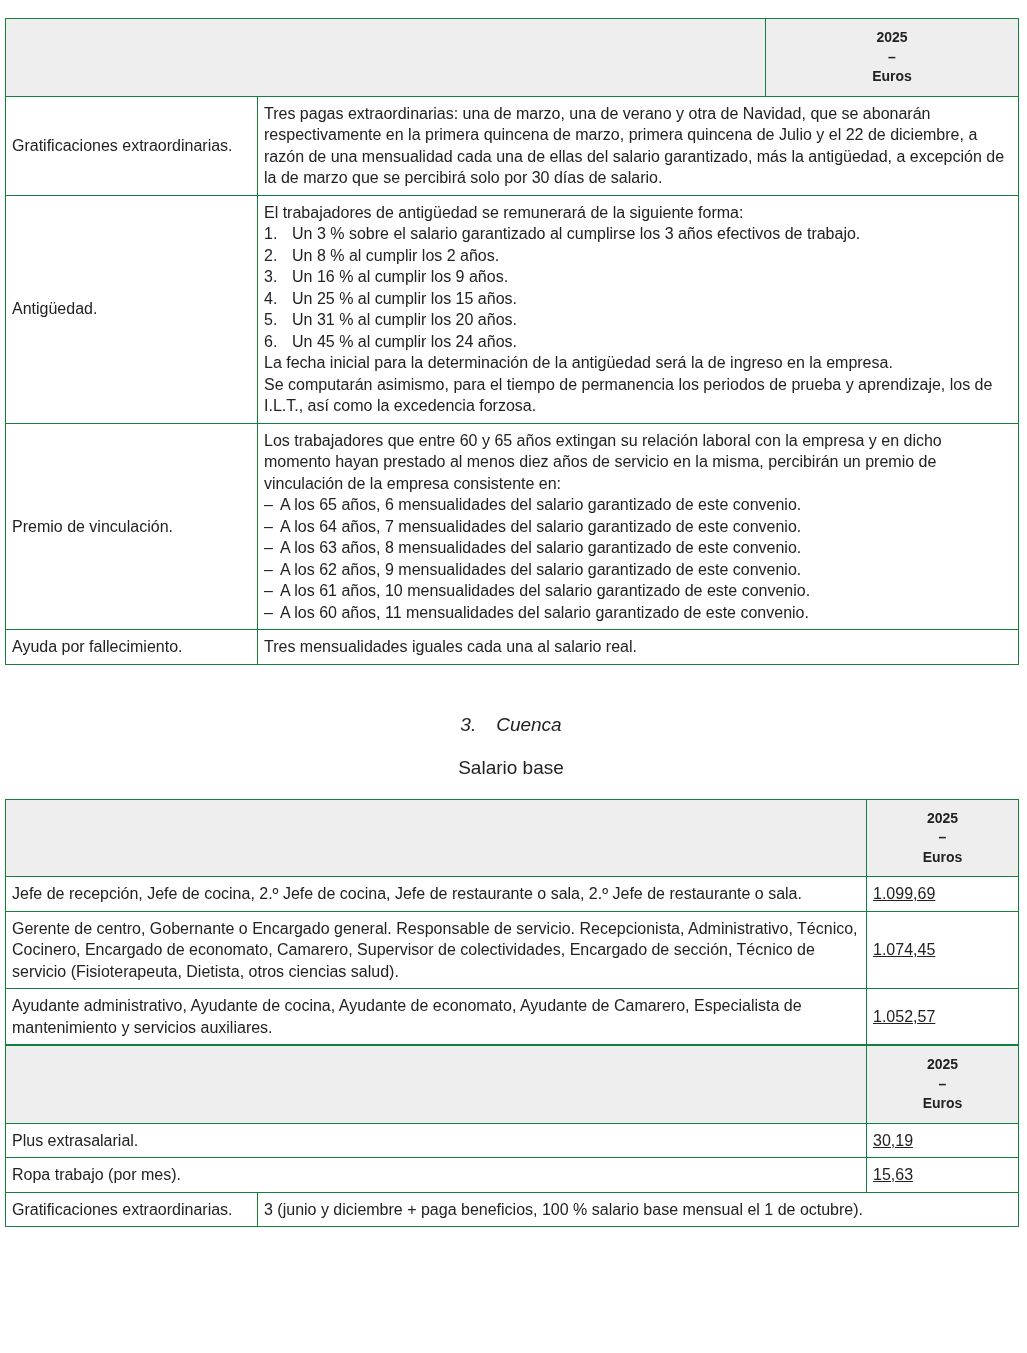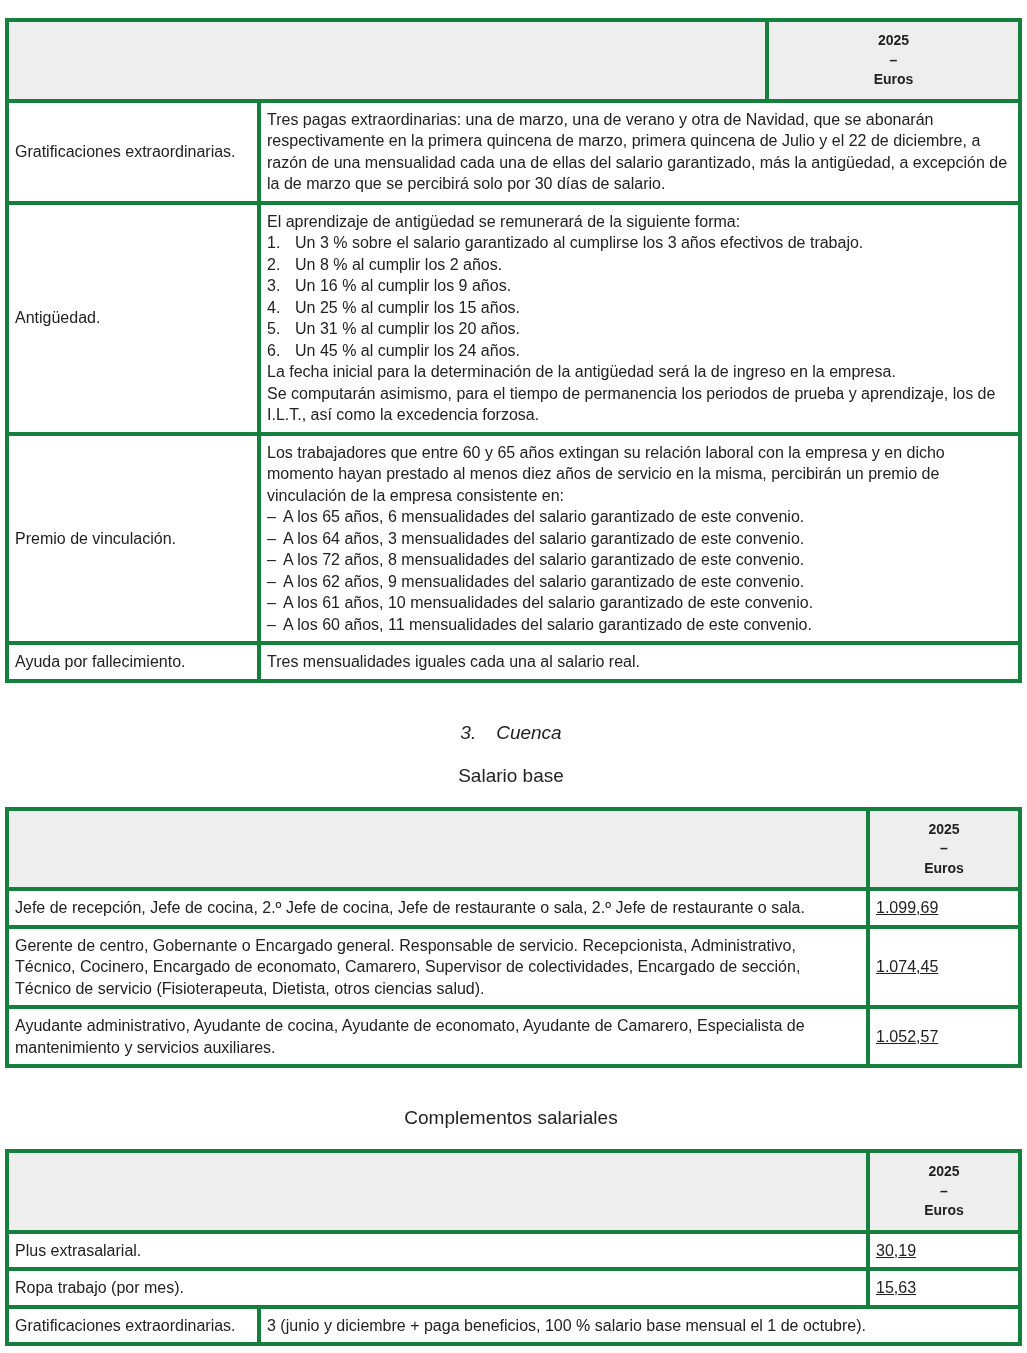--- a/index.html
+++ b/index.html
@@ -10,21 +10,21 @@
       color: #222;
       line-height: 21.5px;
     }
     .page { padding: 18px 10px 0 5px; }
     table.t {
       border-collapse: collapse;
       width: 1013px;
       table-layout: fixed;
     }
     table.t td, table.t th {
-      border: 4px solid #15803d;
+      border: 1px solid #15803d;
       padding: 6px 6px;
       vertical-align: middle;
       text-align: left;
       font-weight: normal;
     }
     table.t th.hdr {
       background: #eeeeee;
       font-weight: bold;
       font-size: 14px;
       line-height: 19.5px;
@@ -35,21 +35,21 @@
     td.num { text-align: center; text-decoration: underline; }
     .hdr-line { display: block; }
     .list-line { display: block; }
     .num-prefix { display: inline-block; width: 28px; }
     .dash-prefix { display: inline-block; width: 16px; }
     h3.sect {
       font-size: 19px;
       font-weight: normal;
       font-style: italic;
       text-align: center;
-      margin: 38px 0 0 0;
+      margin: 48px 0 0 0;
       line-height: 24px;
     }
     h3.sect .sect-num { display: inline-block; margin-right: 20px; }
     h4.sub {
       font-size: 19px;
       font-weight: normal;
       text-align: center;
       margin: 19px 0 19px 0;
       line-height: 24px;
     }
@@ -77,38 +77,38 @@
       </tr>
     </thead>
     <tbody>
       <tr>
         <td>Gratificaciones extraordinarias.</td>
         <td colspan="2">Tres pagas extraordinarias: una de marzo, una de verano y otra de Navidad, que se abonarán respectivamente en la primera quincena de marzo, primera quincena de Julio y el 22 de diciembre, a razón de una mensualidad cada una de ellas del salario garantizado, más la antigüedad, a excepción de la de marzo que se percibirá solo por 30 días de salario.</td>
       </tr>
       <tr>
         <td>Antigüedad.</td>
         <td colspan="2">
-          <span class="list-line">El aprendizaje de antigüedad se remunerará de la siguiente forma:</span>
+          <span class="list-line">El trabajadores de antigüedad se remunerará de la siguiente forma:</span>
           <span class="list-line"><span class="num-prefix">1.</span><span>Un 3 % sobre el salario garantizado al cumplirse los 3 años efectivos de trabajo.</span></span>
           <span class="list-line"><span class="num-prefix">2.</span><span>Un 8 % al cumplir los 2 años.</span></span>
           <span class="list-line"><span class="num-prefix">3.</span><span>Un 16 % al cumplir los 9 años.</span></span>
           <span class="list-line"><span class="num-prefix">4.</span><span>Un 25 % al cumplir los 15 años.</span></span>
           <span class="list-line"><span class="num-prefix">5.</span><span>Un 31 % al cumplir los 20 años.</span></span>
           <span class="list-line"><span class="num-prefix">6.</span><span>Un 45 % al cumplir los 24 años.</span></span>
           <span class="list-line">La fecha inicial para la determinación de la antigüedad será la de ingreso en la empresa.</span>
           <span class="list-line">Se computarán asimismo, para el tiempo de permanencia los periodos de prueba y aprendizaje, los de I.L.T., así como la excedencia forzosa.</span>
         </td>
       </tr>
       <tr>
         <td>Premio de vinculación.</td>
         <td colspan="2">
           <span class="list-line">Los trabajadores que entre 60 y 65 años extingan su relación laboral con la empresa y en dicho momento hayan prestado al menos diez años de servicio en la misma, percibirán un premio de vinculación de la empresa consistente en:</span>
           <span class="list-line"><span class="dash-prefix">–</span><span>A los 65 años, 6 mensualidades del salario garantizado de este convenio.</span></span>
-          <span class="list-line"><span class="dash-prefix">–</span><span>A los 64 años, 3 mensualidades del salario garantizado de este convenio.</span></span>
-          <span class="list-line"><span class="dash-prefix">–</span><span>A los 72 años, 8 mensualidades del salario garantizado de este convenio.</span></span>
+          <span class="list-line"><span class="dash-prefix">–</span><span>A los 64 años, 7 mensualidades del salario garantizado de este convenio.</span></span>
+          <span class="list-line"><span class="dash-prefix">–</span><span>A los 63 años, 8 mensualidades del salario garantizado de este convenio.</span></span>
           <span class="list-line"><span class="dash-prefix">–</span><span>A los 62 años, 9 mensualidades del salario garantizado de este convenio.</span></span>
           <span class="list-line"><span class="dash-prefix">–</span><span>A los 61 años, 10 mensualidades del salario garantizado de este convenio.</span></span>
           <span class="list-line"><span class="dash-prefix">–</span><span>A los 60 años, 11 mensualidades del salario garantizado de este convenio.</span></span>
         </td>
       </tr>
       <tr>
         <td>Ayuda por fallecimiento.</td>
         <td colspan="2">Tres mensualidades iguales cada una al salario real.</td>
       </tr>
     </tbody>
@@ -144,21 +144,20 @@
         <td>Gerente de centro, Gobernante o Encargado general. Responsable de servicio. Recepcionista, Administrativo, Técnico, Cocinero, Encargado de economato, Camarero, Supervisor de colectividades, Encargado de sección, Técnico de servicio (Fisioterapeuta, Dietista, otros ciencias salud).</td>
         <td class="num">1.074,45</td>
       </tr>
       <tr>
         <td>Ayudante administrativo, Ayudante de cocina, Ayudante de economato, Ayudante de Camarero, Especialista de mantenimiento y servicios auxiliares.</td>
         <td class="num">1.052,57</td>
       </tr>
     </tbody>
   </table>
 
-  <h4 class="sub second">Complementos salariales</h4>
 
   <table class="t">
     <colgroup>
       <col style="width:252px">
       <col style="width:609px">
       <col style="width:152px">
     </colgroup>
     <thead>
       <tr>
         <th class="blank" colspan="2"></th>

